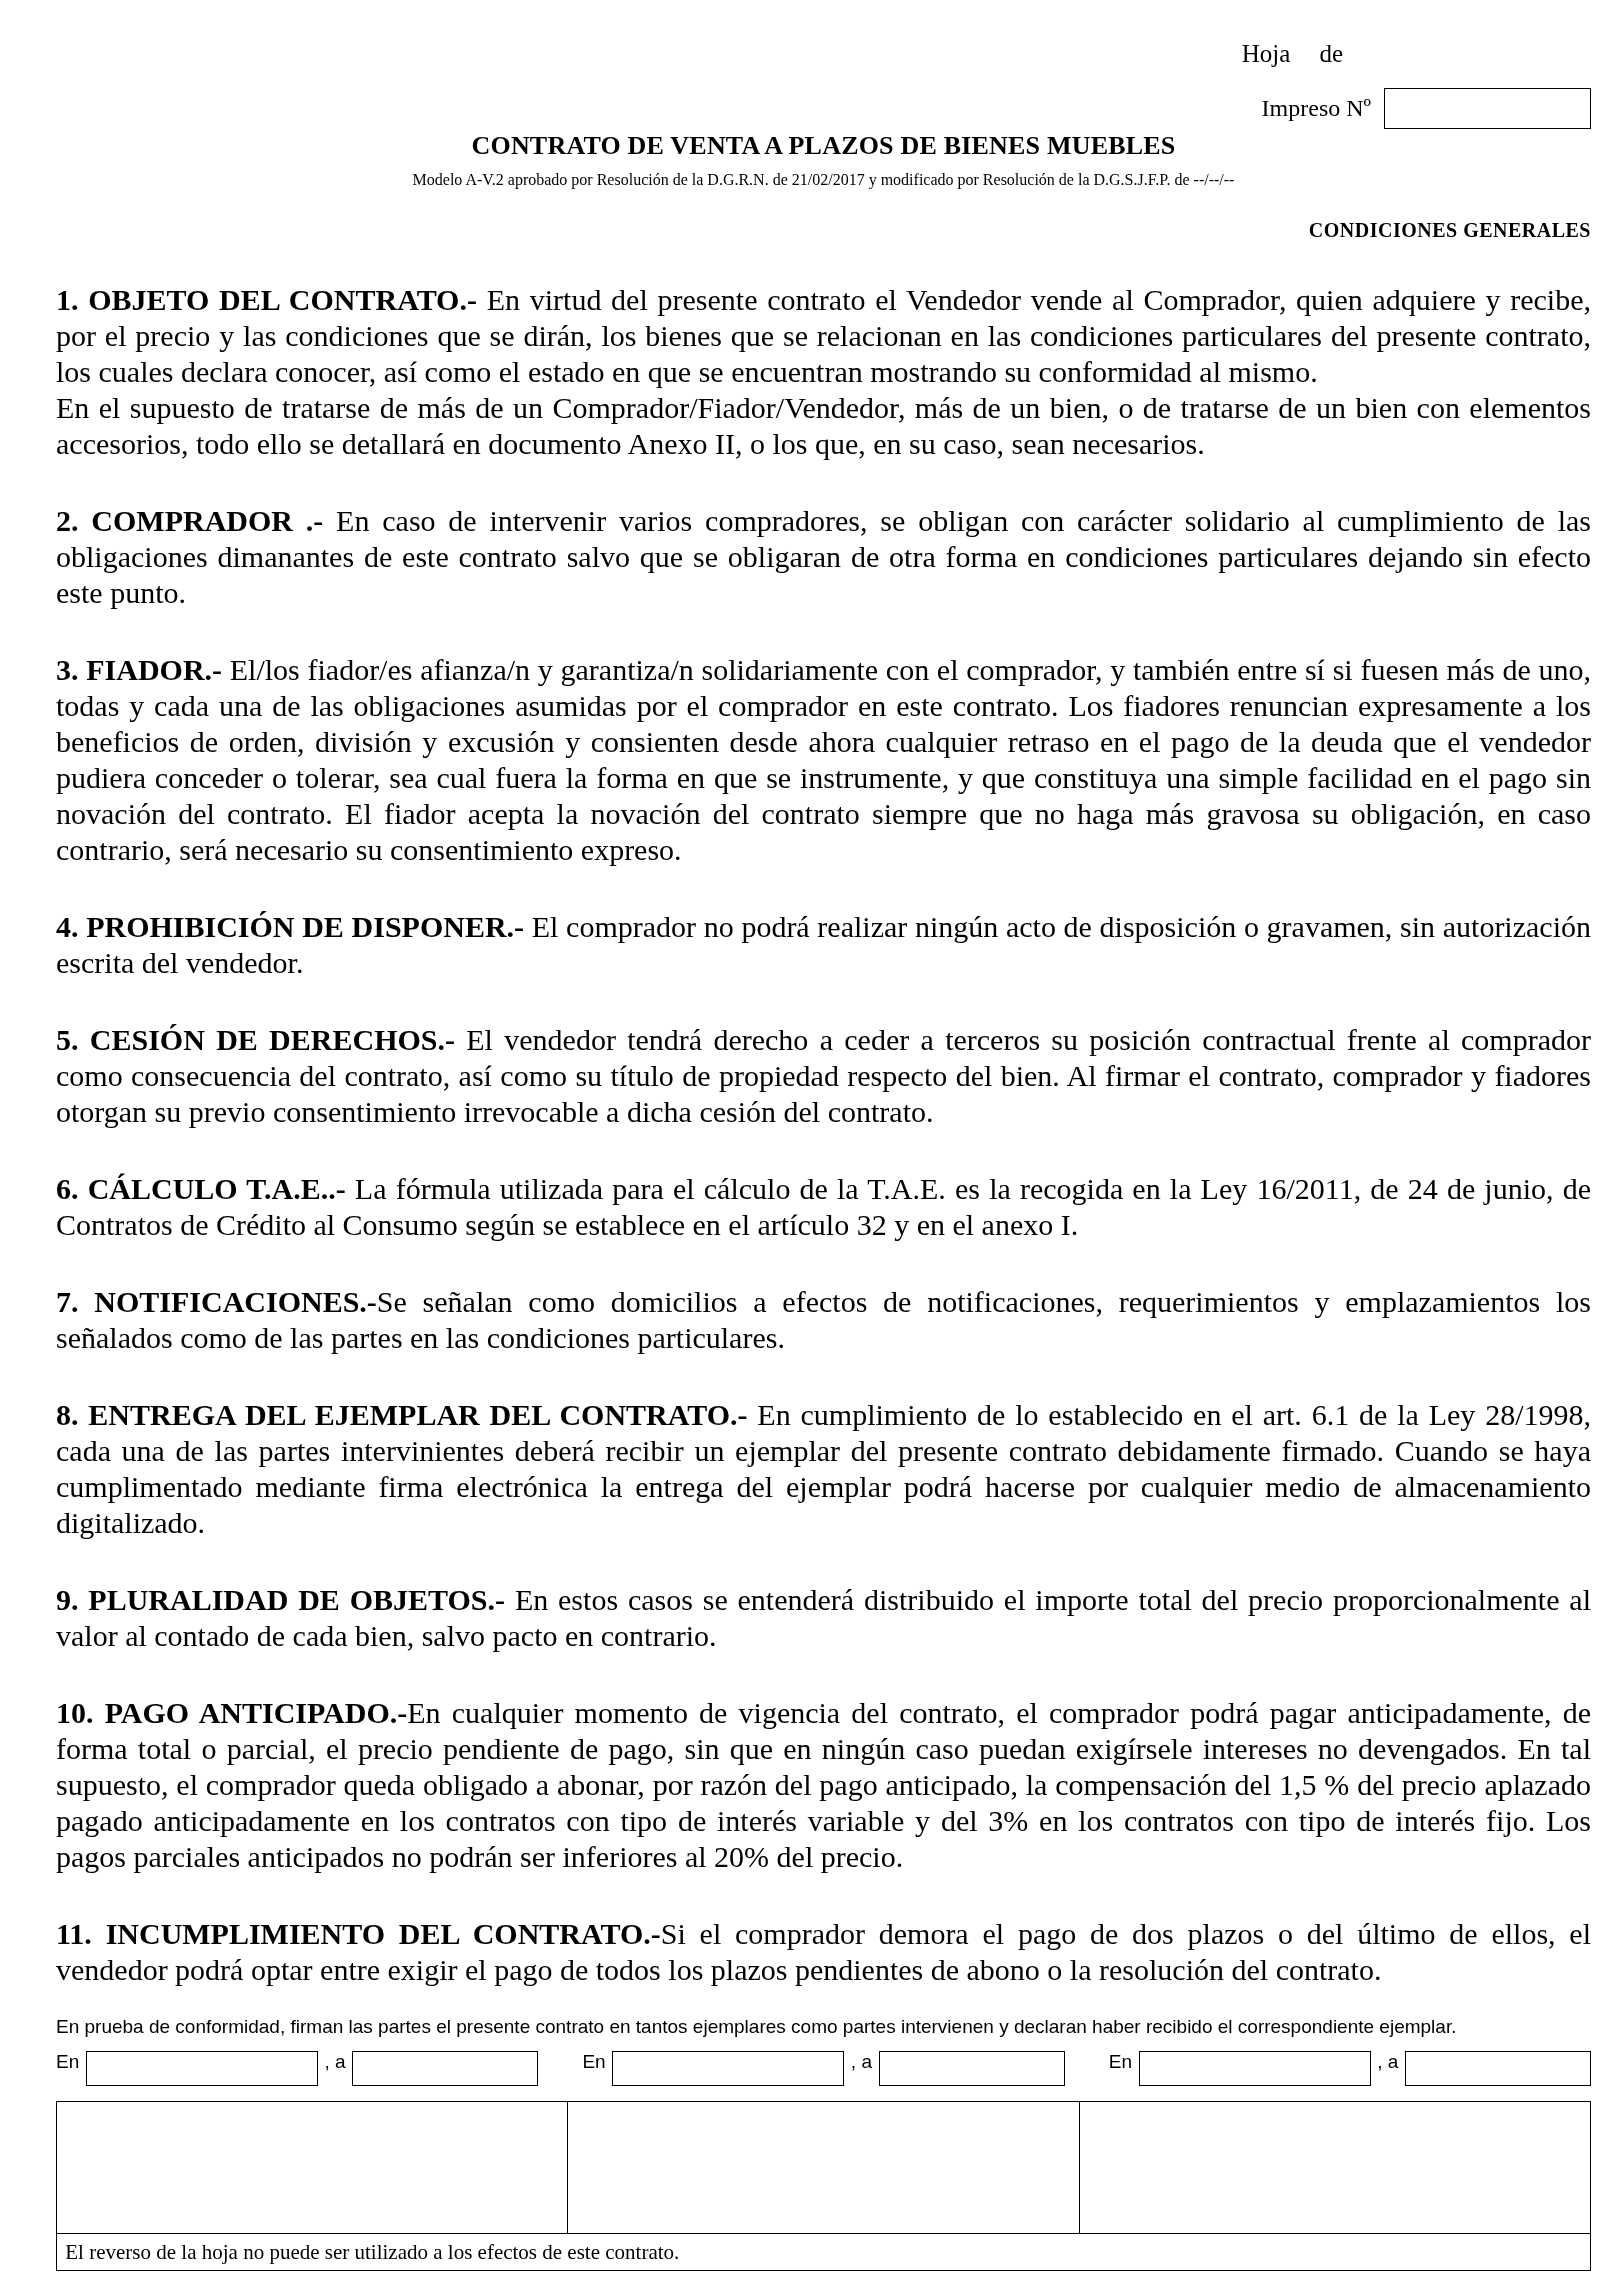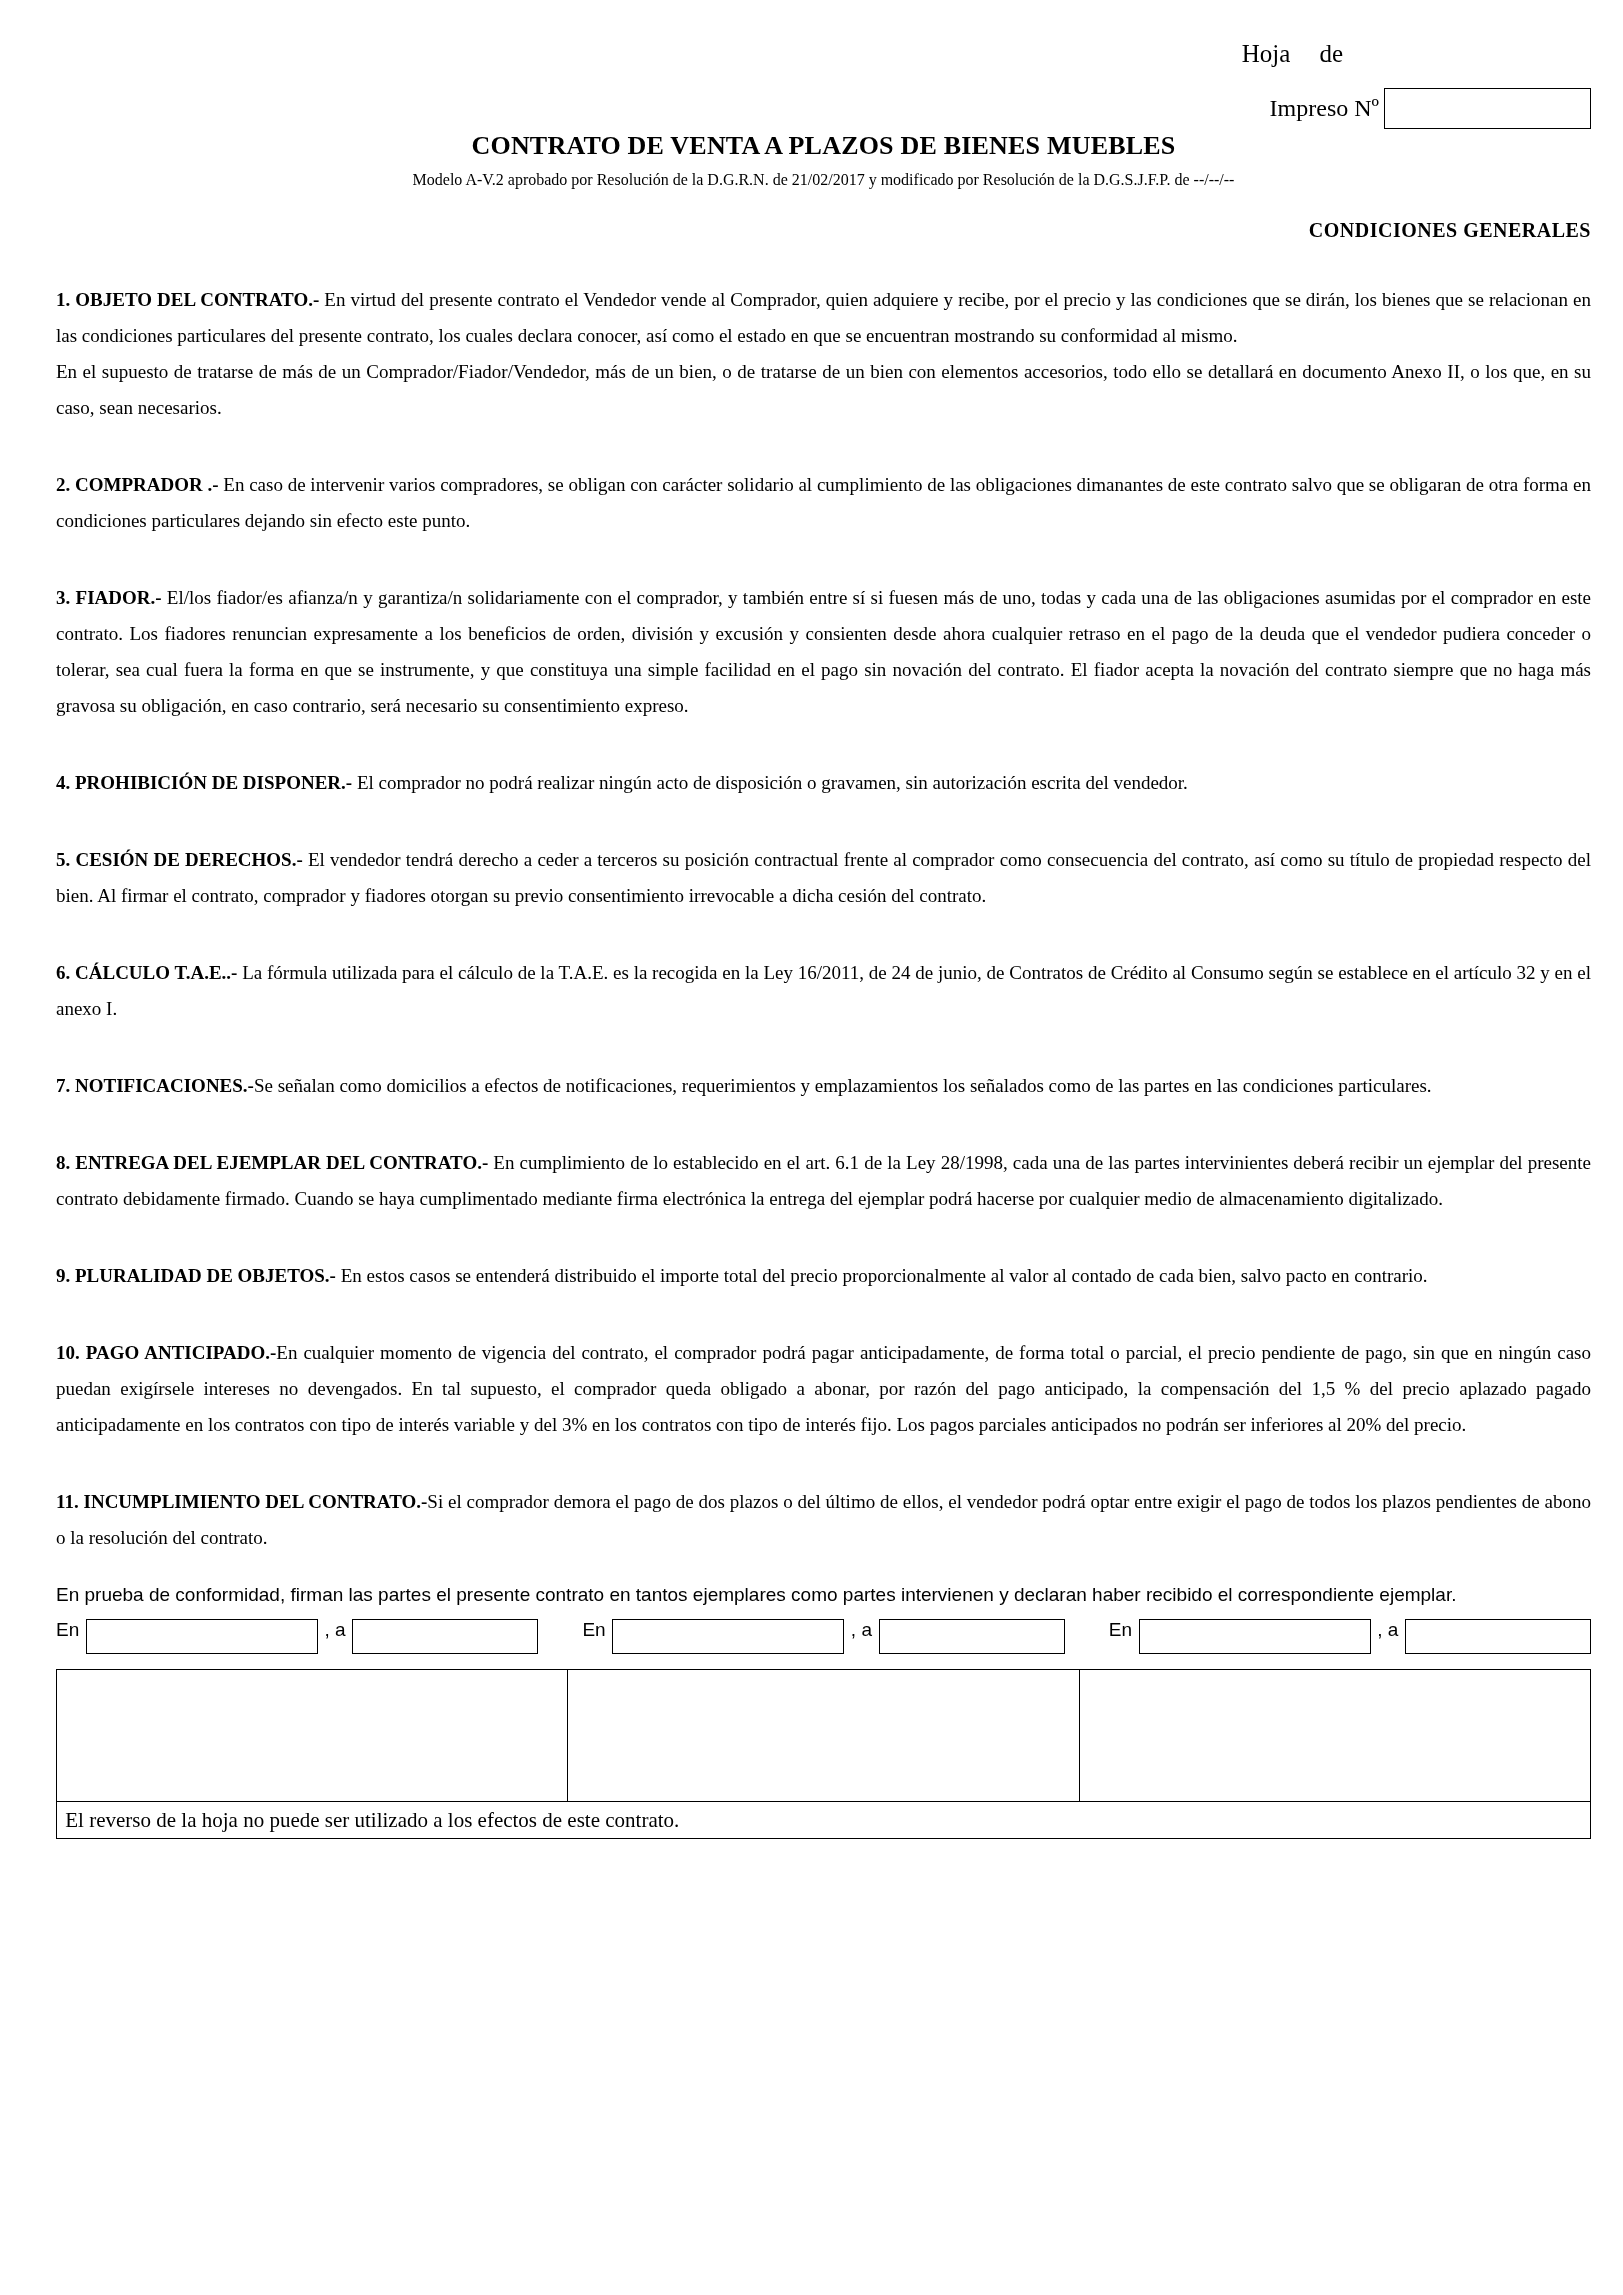--- a/index.html
+++ b/index.html
@@ -23,21 +23,21 @@
     padding-right: 248px;
     font-size: 25px;
     white-space: pre;
     word-spacing: 8.3px;
   }
   .impreso-row {
     margin-top: 20px;
     display: flex;
     justify-content: flex-end;
     align-items: center;
-    gap: 5px;
+    gap: 13px;
     font-size: 24px;
   }
   .impreso-box {
     display: inline-block;
     width: 207px;
     height: 41px;
     border: 1.7px solid #000;
     background: #fff;
   }
   .title {
@@ -57,21 +57,21 @@
     font-size: 20px;
     font-weight: bold;
     margin-top: 30px;
     letter-spacing: 0.5px;
   }
 
   
   .clauses { margin-top: 40px; }
   .clause { margin-bottom: 41px; }
   .clause p {
-    font-size: 19px;
+    font-size: 30px;
     line-height: 36px;
     text-align: justify;
   }
   .clause b { font-weight: bold; }
 
   
   .conformity {
     font-family: "Liberation Sans", sans-serif;
     font-size: 19px;
     margin-top: 3.3px;

